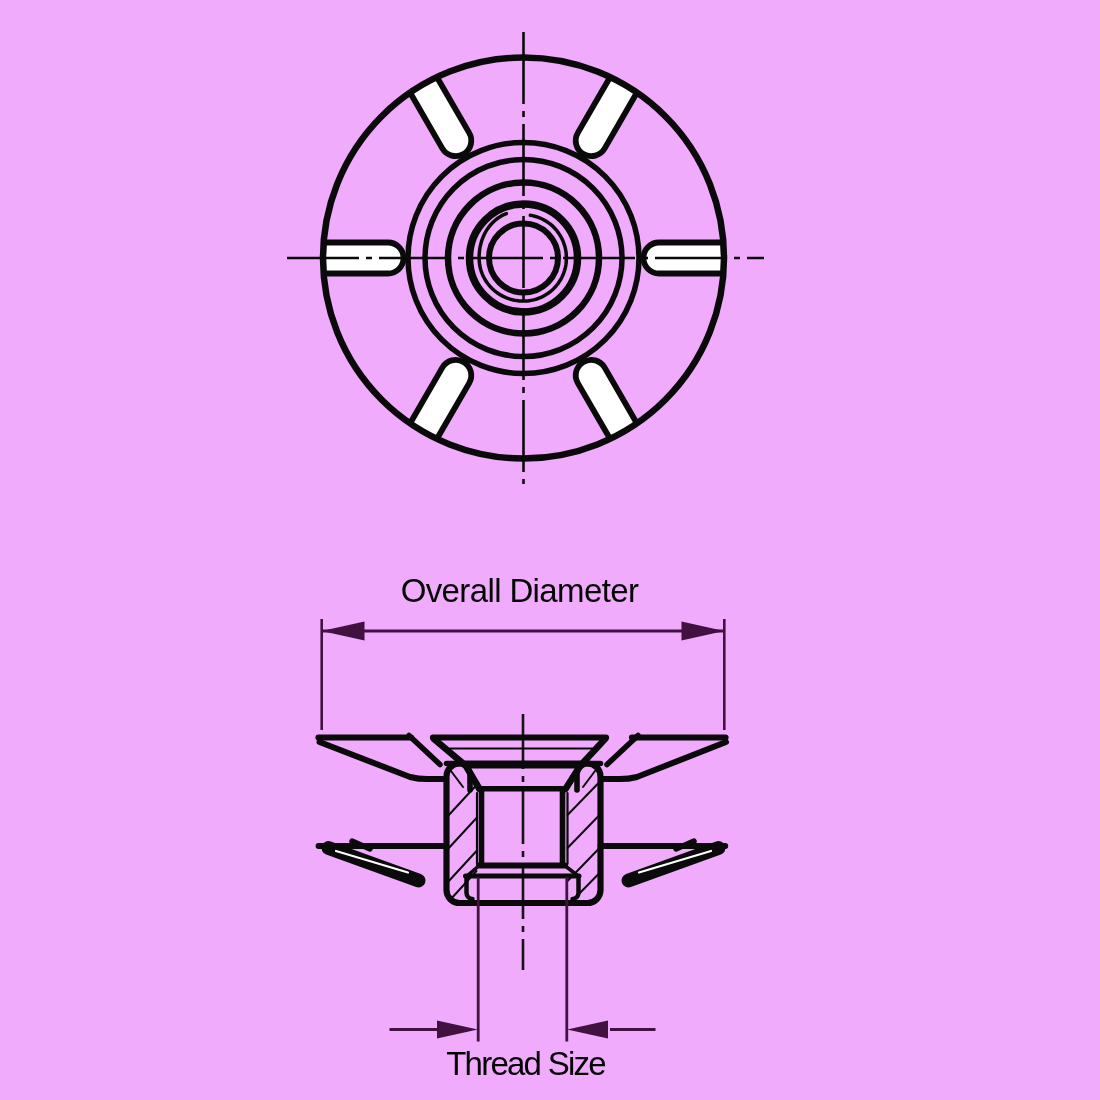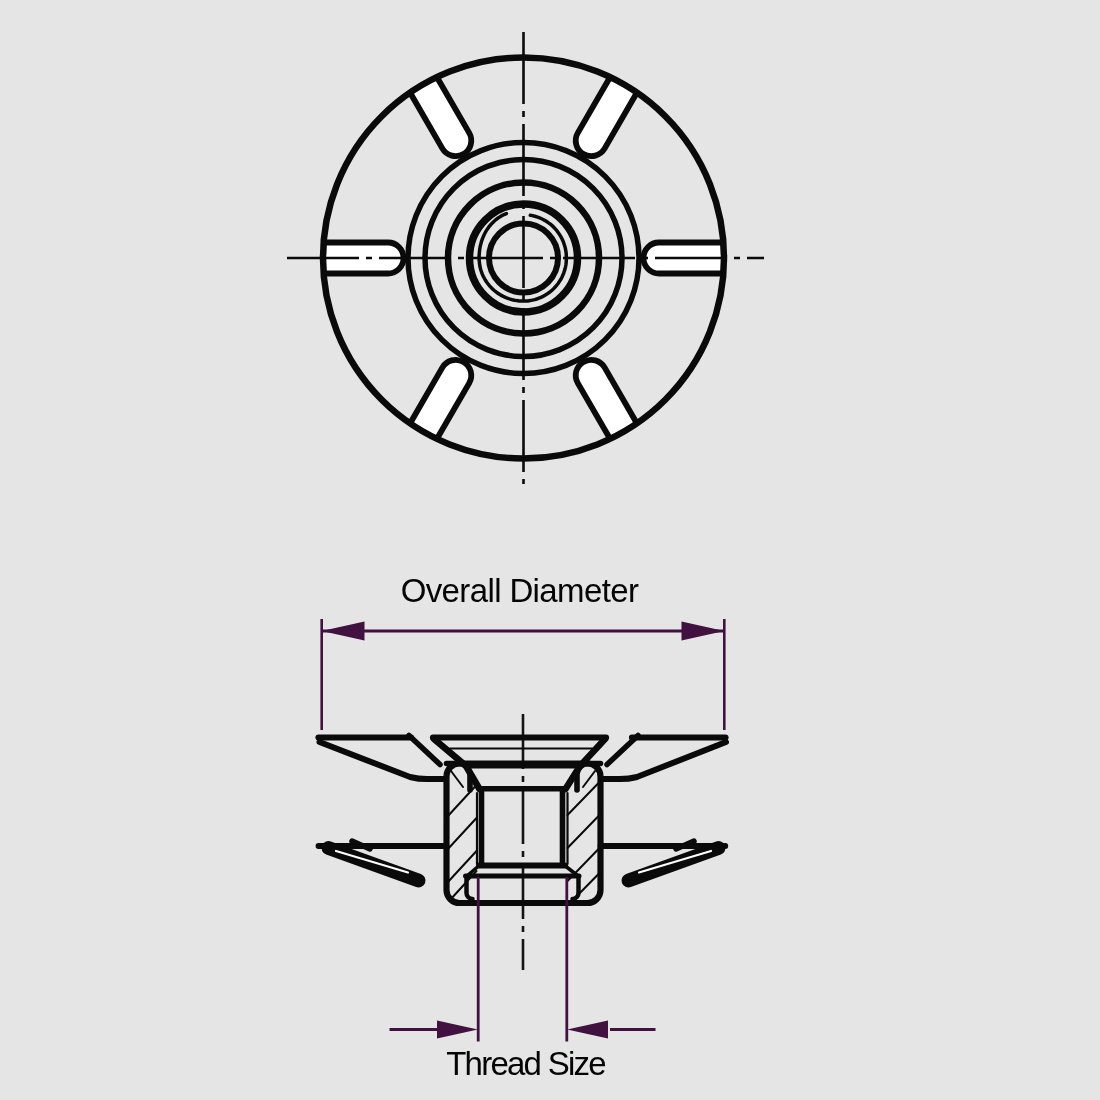--- a/index.html
+++ b/index.html
@@ -1,16 +1,16 @@
 <!DOCTYPE html>
 <html><head>
 <meta charset="utf-8">
 <style>
 html,body{margin:0;padding:0;background:#fff;}
-.page{width:1100px;height:1100px;position:relative;background:#e5e5e5;overflow:hidden;}
+.page{width:1100px;height:1100px;position:relative;background:#f0abfc;overflow:hidden;}
 text{font-family:"Liberation Sans",sans-serif;fill:#050505;}
 </style>
 </head>
 <body>
 <div class="page">
 <svg style="filter:blur(0.55px)" width="1100" height="1100" viewBox="0 0 1100 1100">
 
 <g stroke="#0a0a0a" fill="none" stroke-linecap="round">
 
   <g stroke-width="5.8" fill="#ffffff" stroke-linecap="butt">

